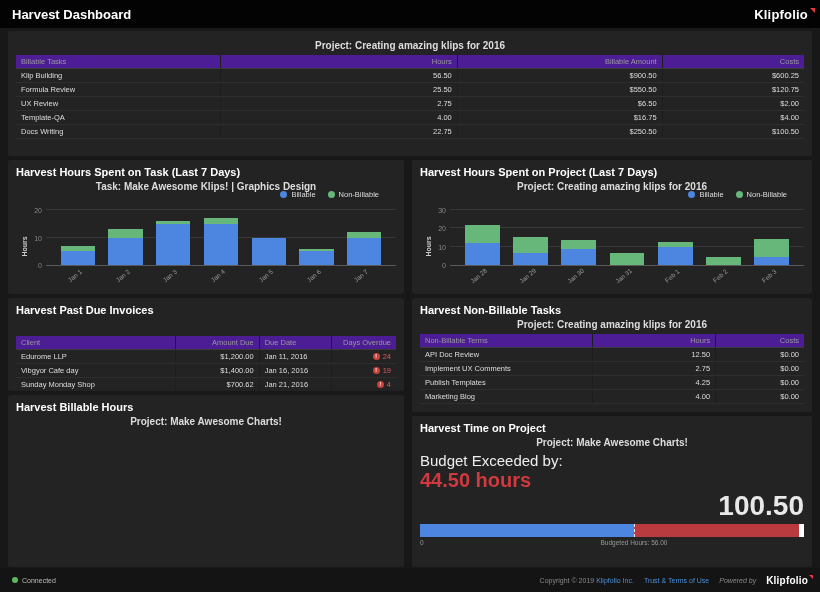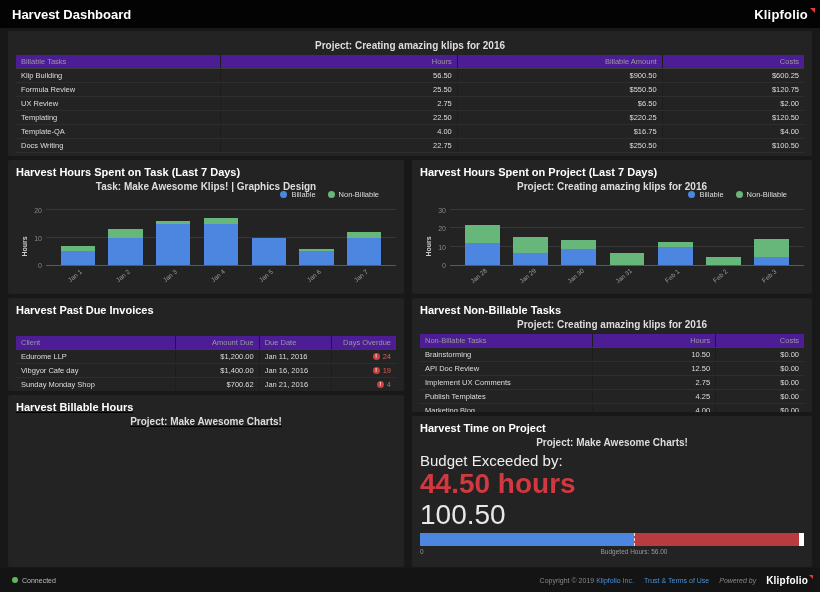--- a/index.html
+++ b/index.html
@@ -25,21 +25,21 @@
   .row-charts { display:flex; gap:8px; }
   .row-charts .panel:first-child { width:396px; flex:none; }
   .row-charts .panel:last-child { flex:1; }
   .bottom { display:flex; gap:8px; }
   .col-left { width:396px; flex:none; display:flex; flex-direction:column; gap:4px; }
   .col-right { flex:1; display:flex; flex-direction:column; gap:4px; }
 
   .p-billable-tasks { height:125px; }
   .p-chart { height:134px; display:flex; flex-direction:column; }
   .p-pastdue { height:93px; }
-  .p-billable-hours { height:172px;text-decoration:underline; }
+  .p-billable-hours { height:172px; }
   .p-nonbillable { height:114px; }
   .p-timeproject { height:151px; }
 
   
   table { width:100%; border-collapse:collapse; font-size:7.5px; color:#ddd; table-layout:fixed; }
   th { background:#4c1d95; color:#999; font-weight:normal; padding:2px 5px; border-bottom:1px solid #3a3a3a; }
   td { padding:2px 5px; border-bottom:1px solid #2e2e2e; }
   td + td, th + th { border-left:1px solid #1d1d1d; }
   .a-l { text-align:left; } .a-r { text-align:right; }
   .alert-icon { display:inline-block; width:7px; height:7px; border-radius:50%;
@@ -61,22 +61,22 @@
     color:#888; transform:translateY(50%); bottom:0; }
   .bars { position:absolute; left:0; right:0; top:0; bottom:0; display:flex; padding:0 8px; }
   .slot { flex:1; display:flex; justify-content:center; align-items:flex-end; height:100%; }
   .bar { width:72%; height:100%; display:flex; flex-direction:column-reverse; }
   .x-labels { display:flex; height:22px; padding:0 8px; }
   .xslot { flex:1; display:flex; justify-content:center; }
   .xlab { font-size:6.5px; color:#999; transform:rotate(-40deg); margin-top:5px; white-space:nowrap; }
 
   
   .exceeded-label { font-size:15px; color:#eee; margin-top:2px; }
-  .exceeded-value { font-size:28px; font-weight:bold; color:#d2383f; line-height:1.1; }
-  .budget-total { text-align:left; font-size:28px; font-weight:normal; color:#e8e8e8; line-height:1; margin-top:1px; }
+  .exceeded-value { font-size:20px; font-weight:bold; color:#d2383f; line-height:1.1; }
+  .budget-total { text-align:right; font-size:28px; font-weight:bold; color:#e8e8e8; line-height:1; margin-top:1px; }
   .budget-bar { position:relative; height:13px; display:flex; margin-top:4px; }
   .seg-blue { background:#4d86e0; height:100%; }
   .seg-red { background:#b93b3f; height:100%; flex:1; }
   .seg-cap { background:#fff; width:5px; height:100%; }
   .budget-marker { position:absolute; top:0; bottom:0; border-left:1px dashed #e8e8e8; }
   .budget-axis { position:relative; height:12px; font-size:6.5px; color:#999; margin-top:2px; }
   .axis-zero { position:absolute; left:0; top:0; }
   .budget-caption { position:absolute; transform:translateX(-50%); top:0; white-space:nowrap; }
 
   
@@ -129,26 +129,20 @@
               <td class="a-l">Formula Review</td>
               <td class="a-r">25.50</td>
               <td class="a-r">$550.50</td>
               <td class="a-r">$120.75</td>
             </tr>
             <tr>
               <td class="a-l">UX Review</td>
               <td class="a-r">2.75</td>
               <td class="a-r">$6.50</td>
               <td class="a-r">$2.00</td>
-            </tr>
-            <tr>
-              <td class="a-l">Templating</td>
-              <td class="a-r">22.50</td>
-              <td class="a-r">$220.25</td>
-              <td class="a-r">$120.50</td>
             </tr>
             <tr>
               <td class="a-l">Template-QA</td>
               <td class="a-r">4.00</td>
               <td class="a-r">$16.75</td>
               <td class="a-r">$4.00</td>
             </tr>
             <tr>
               <td class="a-l">Docs Writing</td>
               <td class="a-r">22.75</td>
@@ -418,31 +412,26 @@
         <div class="subtitle">Project: Creating amazing klips for 2016</div>
         <div>
             <table>
               <colgroup>
                 <col style="width: 45%;">
                 <col style="width: 32%;">
                 <col style="width: 23%;">
               </colgroup>
               <thead>
                 <tr>
-                  <th class="a-l">Non-Billable Tasks</th>
+                  <th class="a-l">Non-Billable Terms</th>
                   <th class="a-r">Hours</th>
                   <th class="a-r">Costs</th>
                 </tr>
               </thead>
               <tbody>
-                <tr>
-                  <td class="a-l">Brainstorming</td>
-                  <td class="a-r">10.50</td>
-                  <td class="a-r">$0.00</td>
-                </tr>
                 <tr>
                   <td class="a-l">API Doc Review</td>
                   <td class="a-r">12.50</td>
                   <td class="a-r">$0.00</td>
                 </tr>
                 <tr>
                   <td class="a-l">Implement UX Comments</td>
                   <td class="a-r">2.75</td>
                   <td class="a-r">$0.00</td>
                 </tr>

